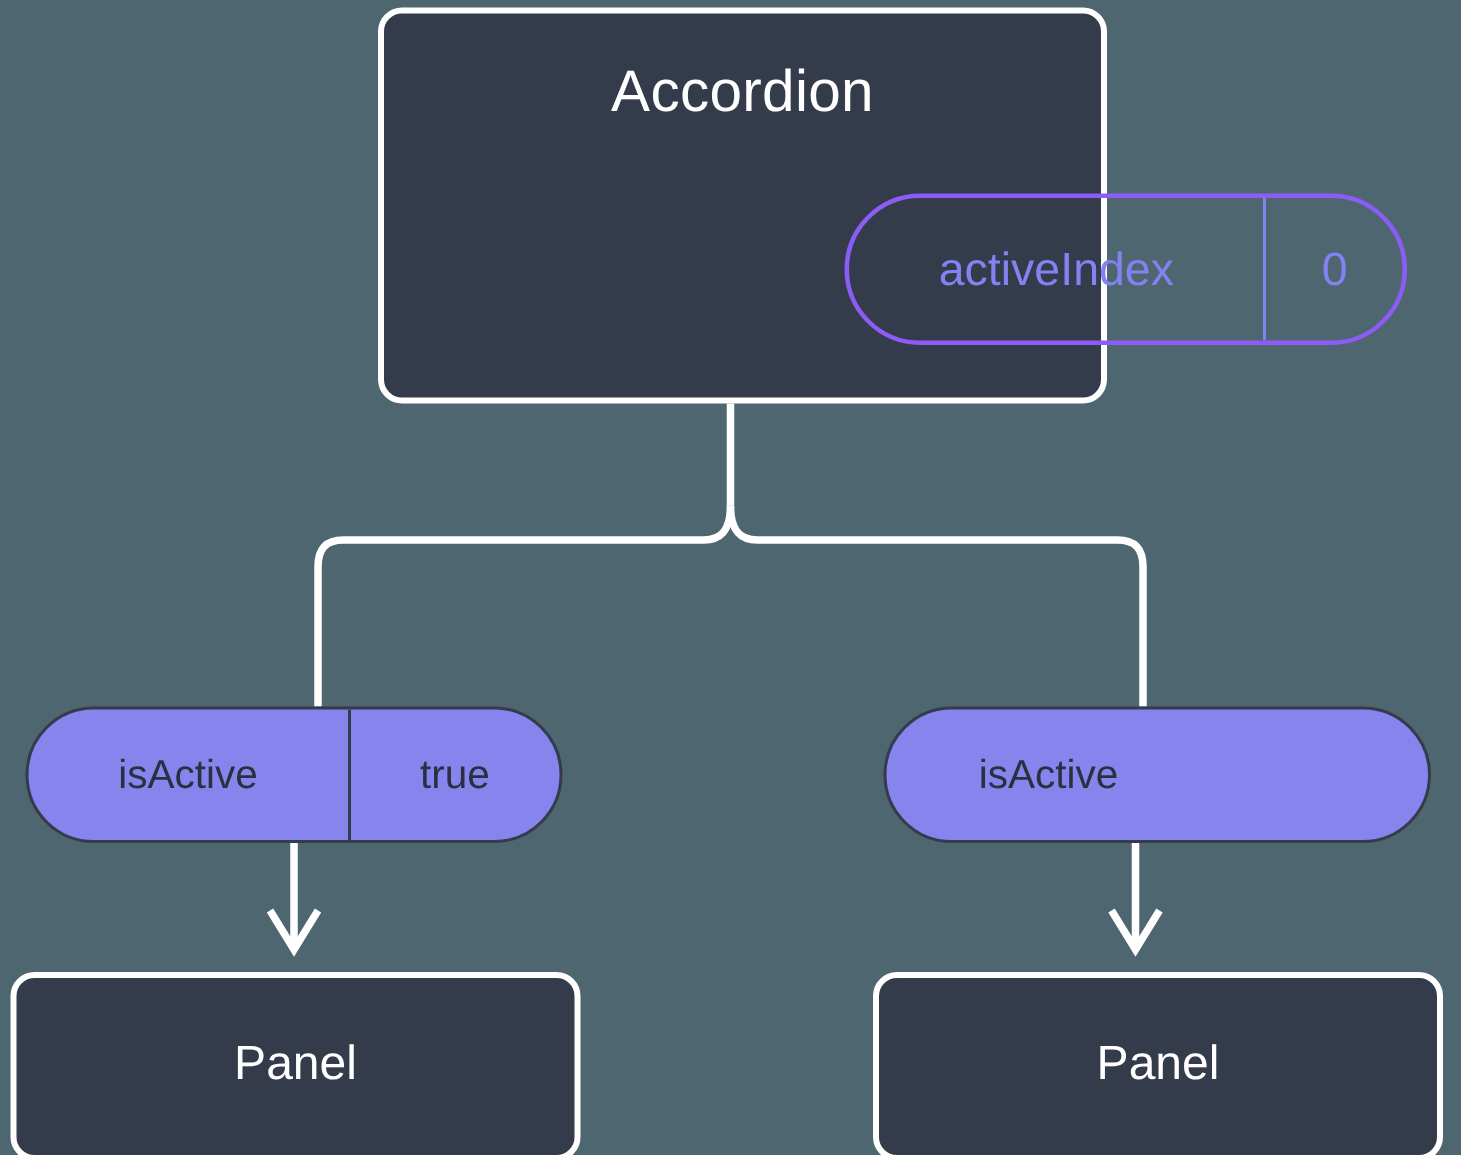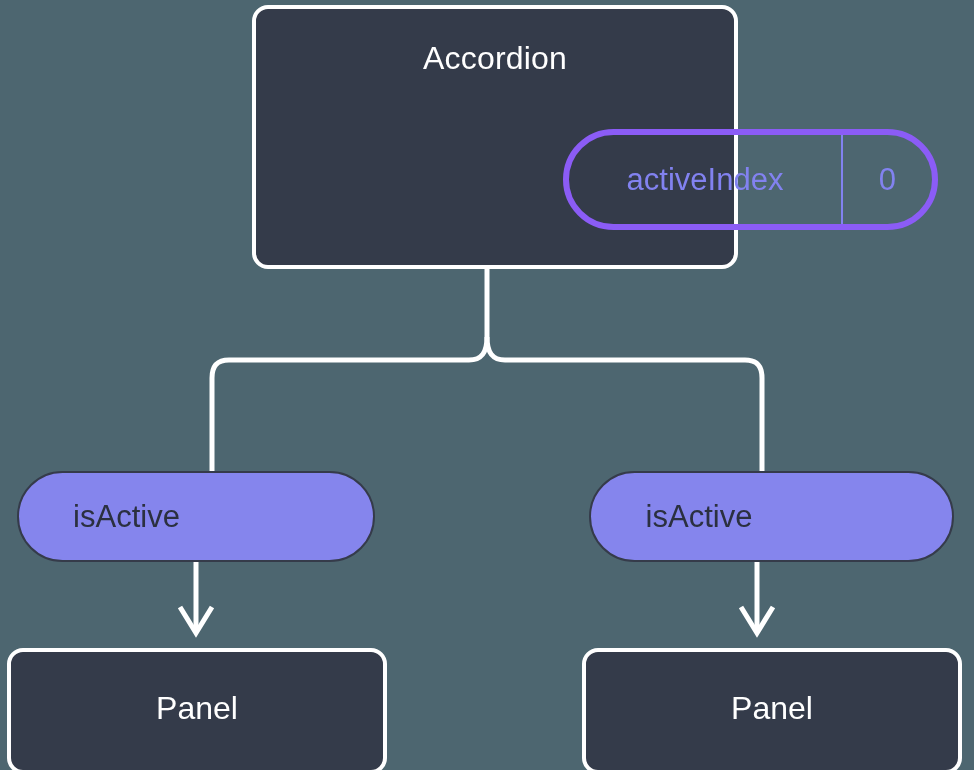--- a/index.html
+++ b/index.html
@@ -38,21 +38,21 @@
     width: 486px;
     height: 264px;
   }
   #root-title {
     position: absolute;
     left: 0;
     top: 30px;
     width: 100%;
     text-align: center;
     color: #ffffff;
-    font-size: 32px;
+    font-size: 39px;
     font-weight: 500;
     letter-spacing: 0.2px;
     line-height: 1.2;
   }
 
   
   .pill {
     position: absolute;
     box-sizing: border-box;
     display: flex;
@@ -63,40 +63,40 @@
   .pill .cell {
     display: flex;
     align-items: center;
     justify-content: center;
     box-sizing: border-box;
     white-space: nowrap;
   }
 
   
   .pill.outline {
-    border: 6px solid #8b5cf6;
+    border: 3px solid #8b5cf6;
     background: transparent;
   }
   .pill.outline .cell {
     color: #8282f0;
     font-size: 31px;
     font-weight: 400;
   }
   .pill.outline .cell.value {
     border-left: 2px solid #8282f0;
   }
 
   
   .pill.filled {
     border: 2px solid #353b4a;
     background: #8585ed;
   }
   .pill.filled .cell {
     color: #2b3040;
-    font-size: 31px;
+    font-size: 27px;
     font-weight: 400;
   }
   .pill.filled .cell.value {
     border-left: 2px solid #353b4a;
   }
 
   #root-state-pill {
     left: 307px;
     top: 120px;
     width: 375px;
@@ -184,20 +184,21 @@
     <div id="root-title">Accordion</div>
 
     <div id="root-state-pill" class="pill outline">
       <div class="cell key">activeIndex</div>
       <div class="cell value">0</div>
     </div>
   </div>
 
   <div id="prop-pill-left" class="pill filled">
     <div class="cell key">isActive</div>
+    <div class="cell value">true</div>
   </div>
 
   <div id="prop-pill-right" class="pill filled">
     <div class="cell key">isActive</div>
   </div>
 
   <div id="panel-left" class="leaf-box">
     <div class="leaf-label">Panel</div>
   </div>
 

